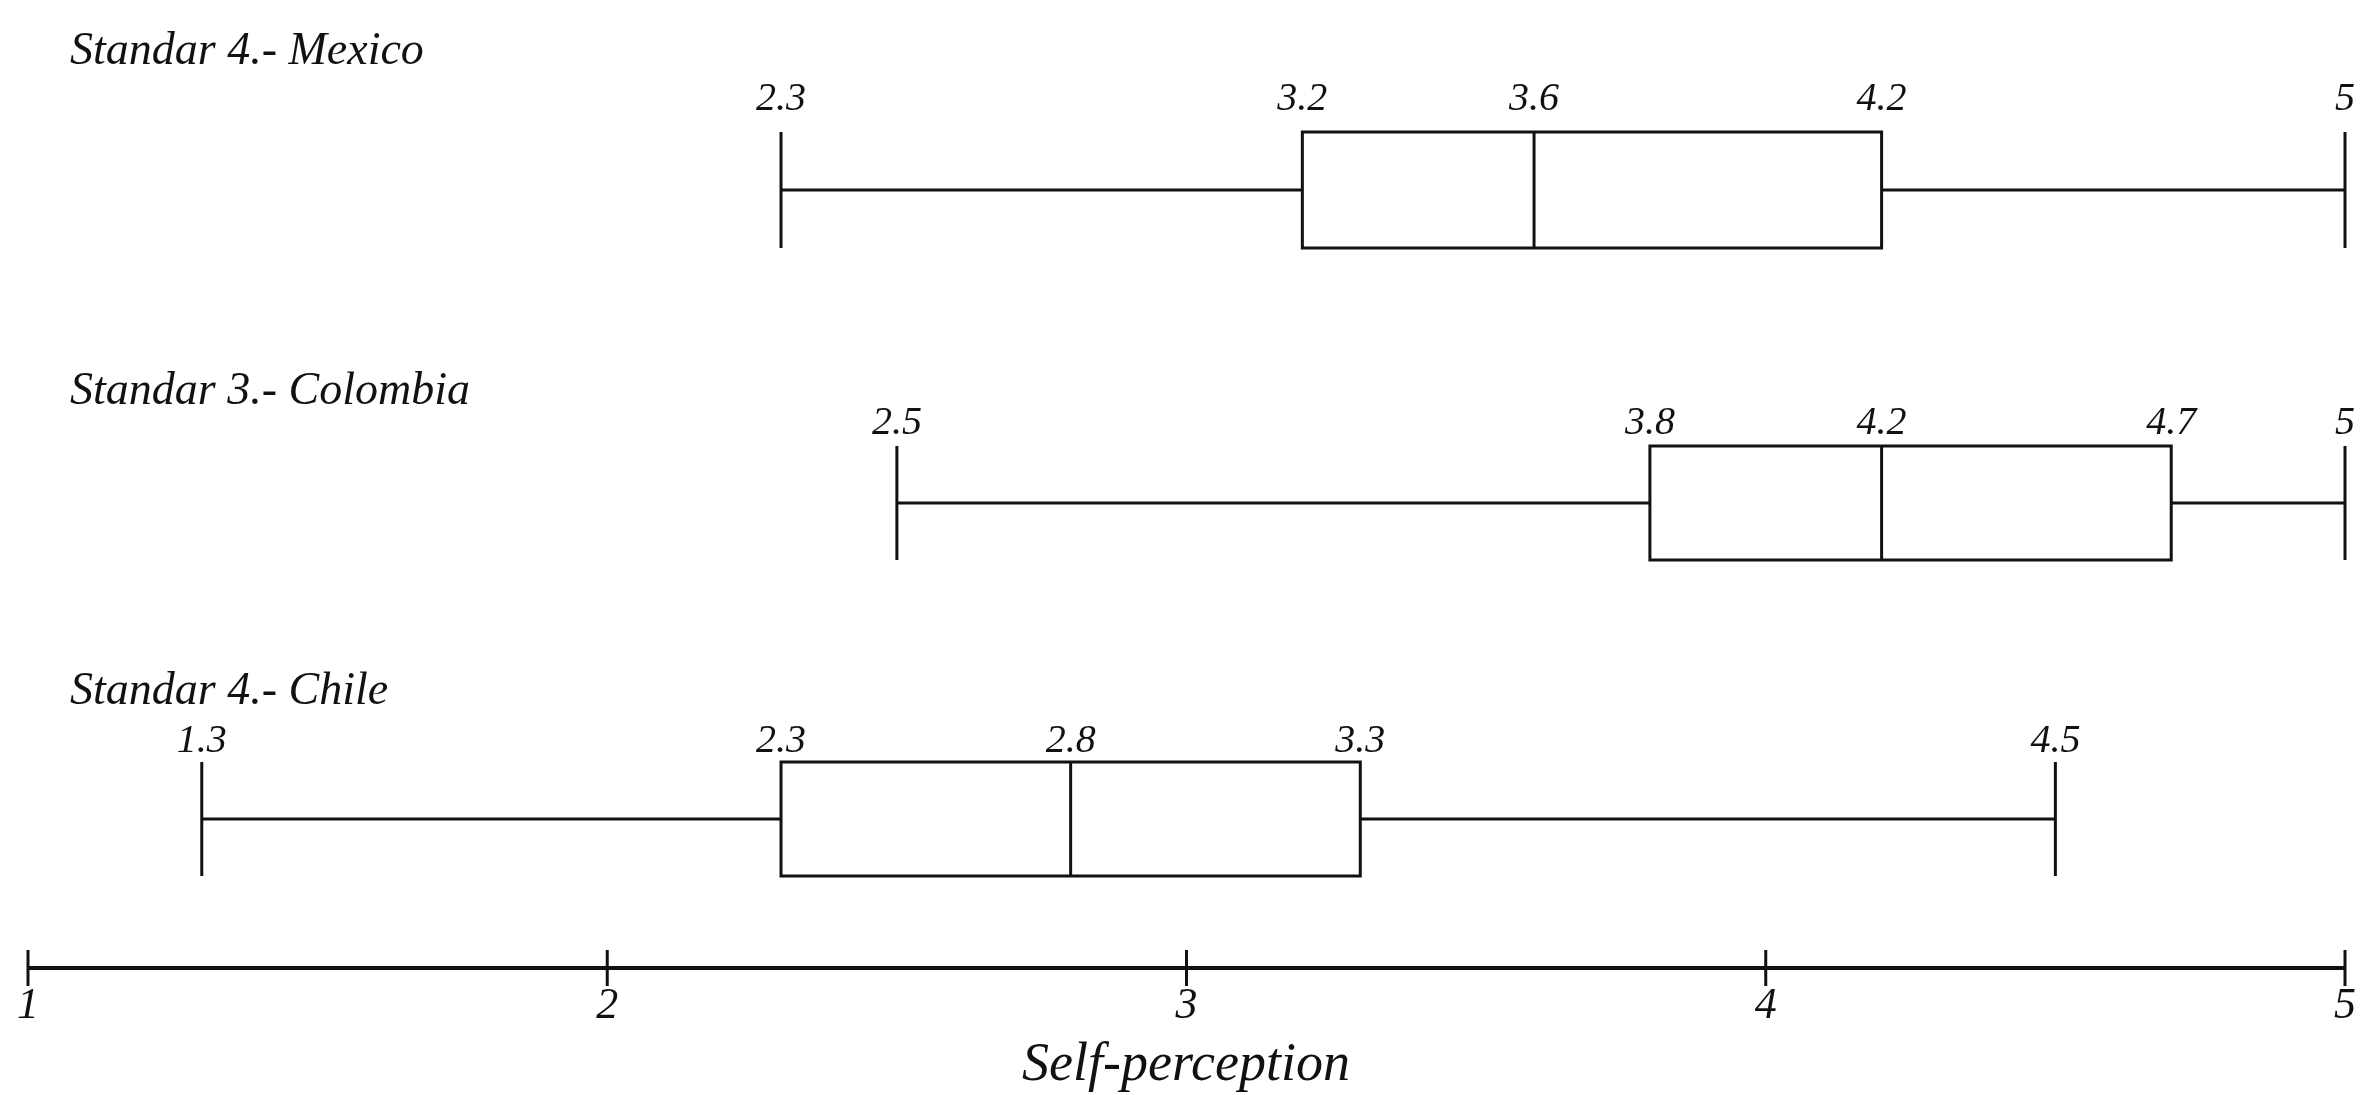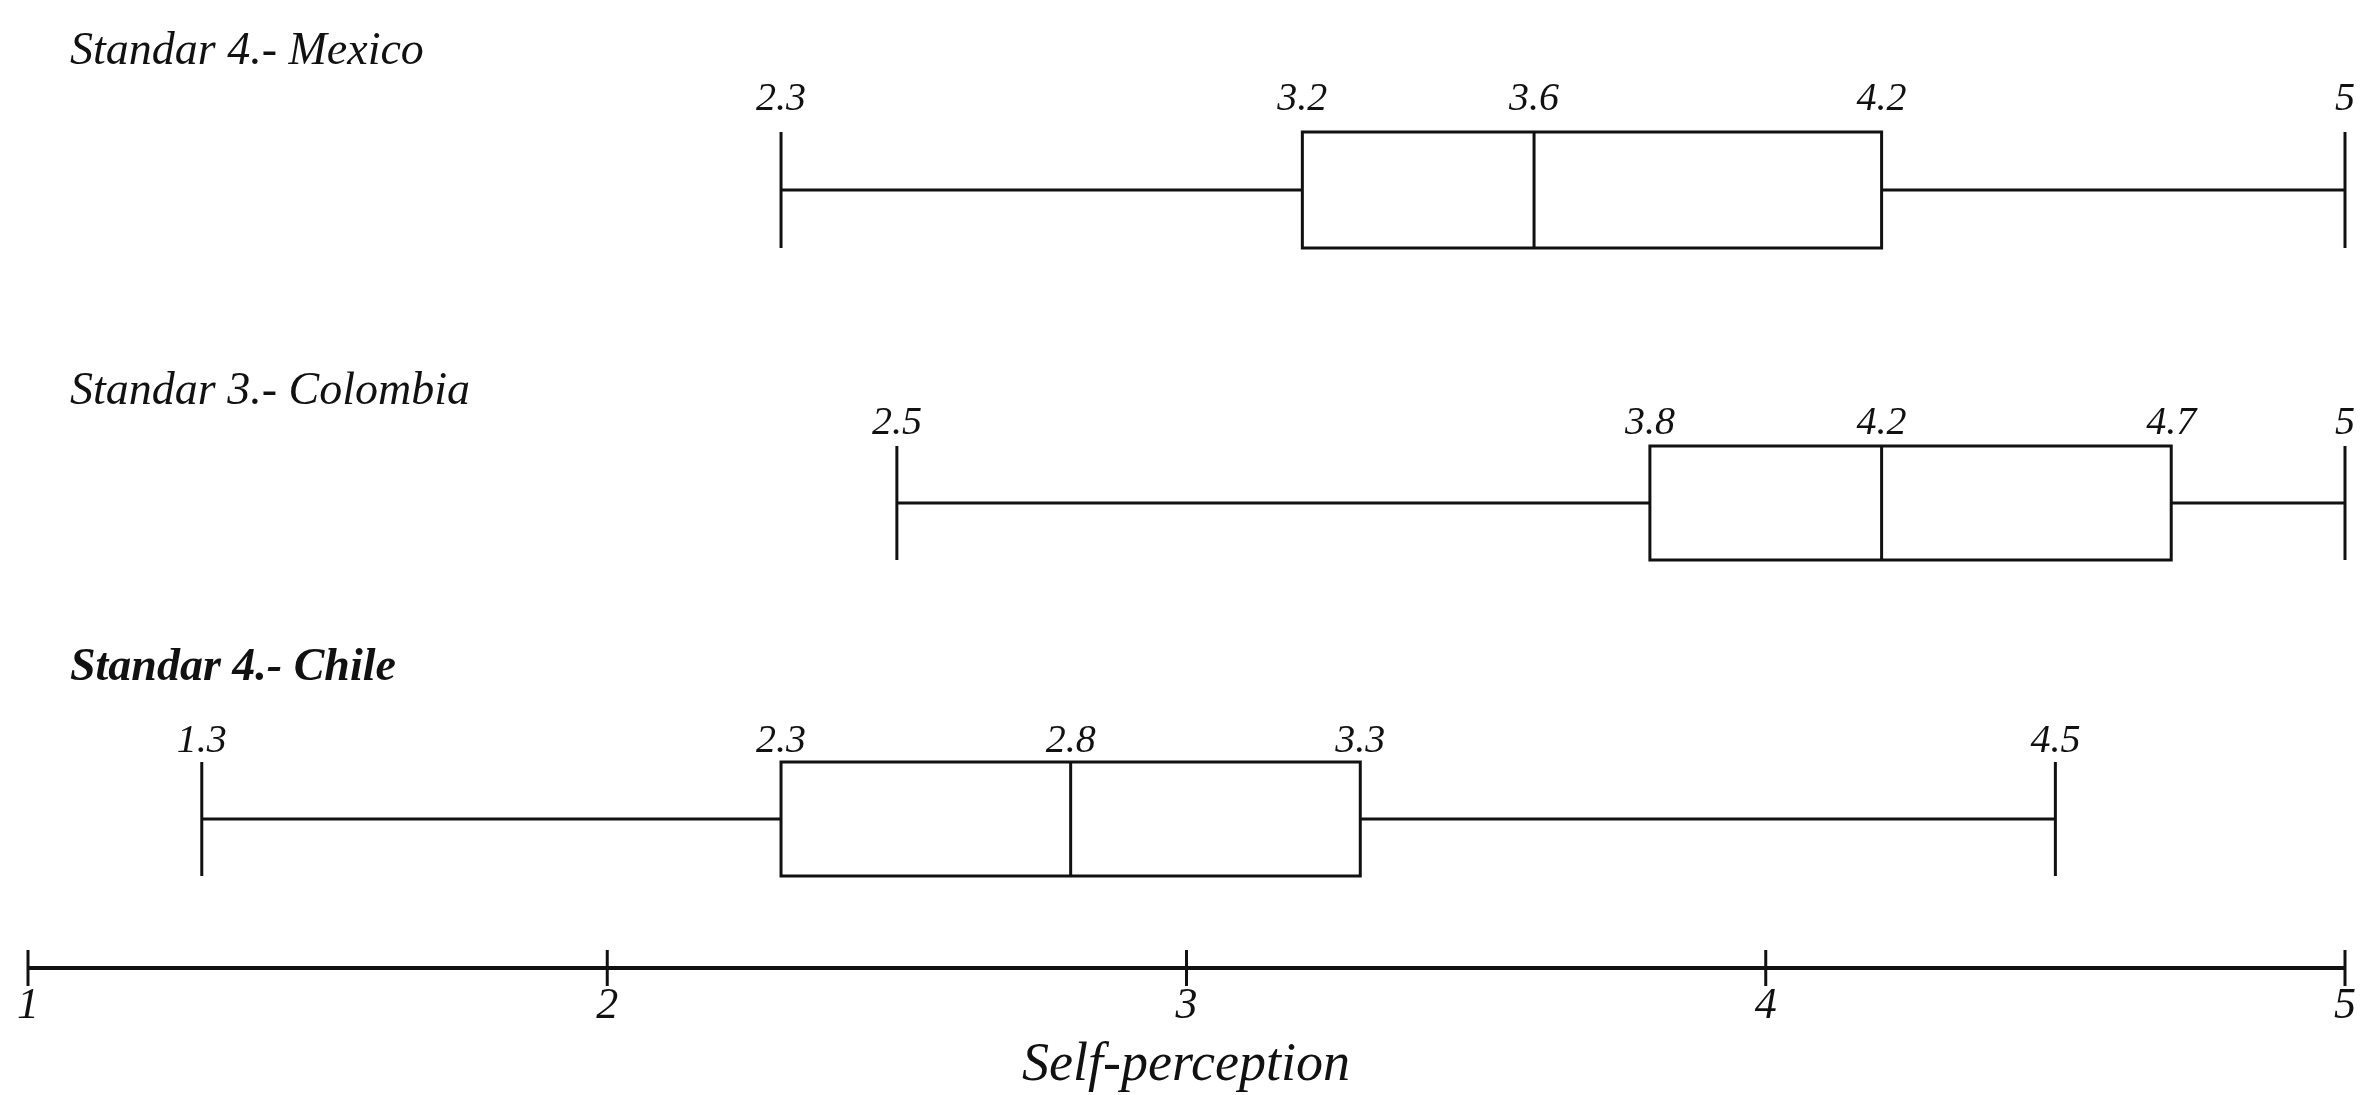--- a/index.html
+++ b/index.html
@@ -16,21 +16,21 @@
     left: 30px;
     font-style: italic;
     font-size: 46px;
     line-height: 1;
     color: #111111;
     white-space: nowrap;
     margin-left: 40px;
   }
   #title-0 { top: 26px; }
   #title-1 { top: 366px; }
-  #title-2 { top: 642px; font-weight: bold; }
+  #title-2 { top: 666px; }
   .axis-label {
     position: absolute;
     left: 1186px;
     top: 1035px;
     transform: translateX(-50%);
     font-style: italic;
     font-size: 54px;
     line-height: 1;
     color: #111111;
     white-space: nowrap;

